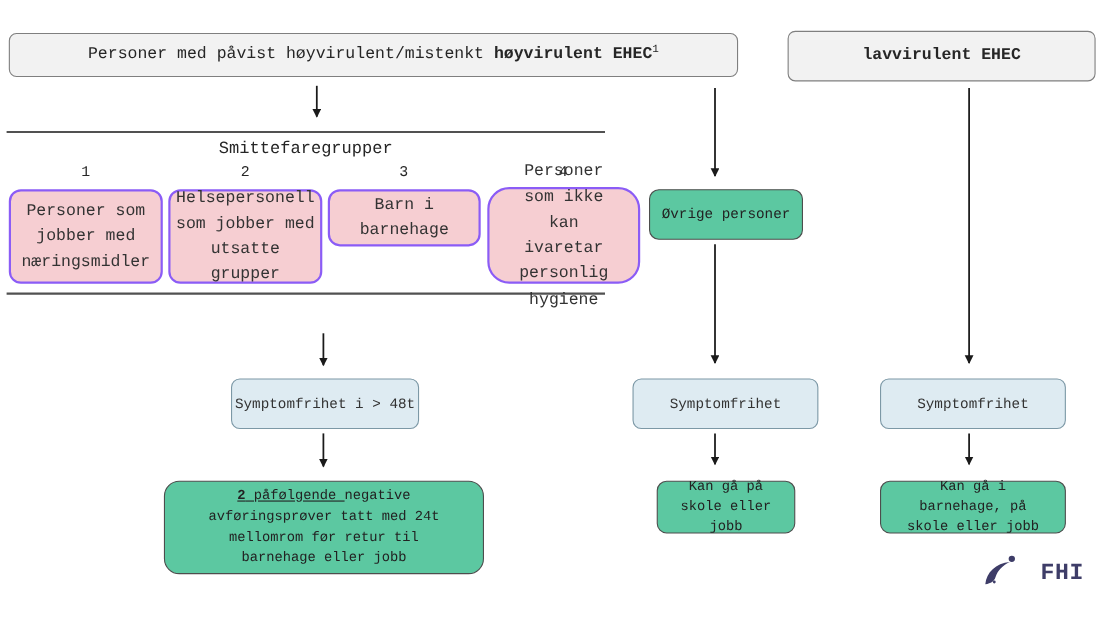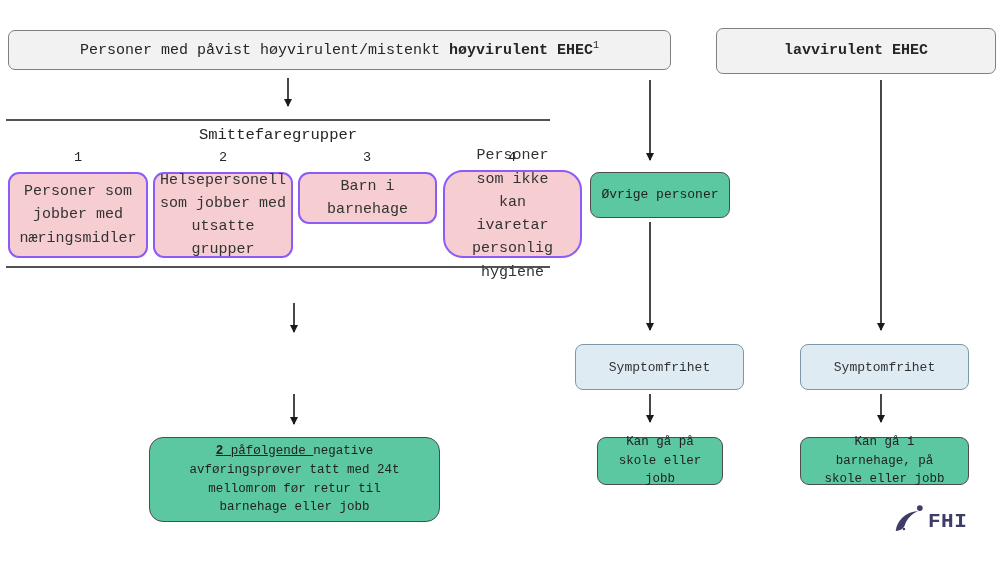--- a/index.html
+++ b/index.html
@@ -31,21 +31,21 @@
     font-size:13px;color:#333333;
   }
   .title{
     position:absolute;left:6px;top:126px;width:544px;text-align:center;
     font-size:15.5px;color:#262626;
   }
   .num{position:absolute;width:26px;text-align:center;font-size:13.5px;color:#262626;top:150px;}
   .bu{font-weight:bold;text-decoration:underline;}
   .u{text-decoration:underline;}
   #logo{
-    position:absolute;left:893px;top:504px;display:flex;align-items:center;gap:3px;
+    position:absolute;left:893px;top:504px;display:flex;align-items:center;gap:21px;
   }
   #logo-text{
     font-size:21px;font-weight:bold;color:#3E3D68;letter-spacing:0.5px;
   }
 </style>
 </head>
 <body>
 
 <div id="canvas">
 
@@ -96,20 +96,23 @@
     <span>Barn i barnehage</span>
   </div>
   <div class="box pink" style="left:443px;top:170px;width:139px;height:88px;padding:4px 18px;border-radius:20px;">
     <span>Personer som ikke kan ivaretar personlig hygiene</span>
   </div>
 
   <div class="box green" style="left:590px;top:172px;width:140px;height:46px;font-size:13px;">
     <span>Øvrige personer</span>
   </div>
 
+  <div class="box blue" style="left:210px;top:344px;width:171px;height:46px;">
+    <span>Symptomfrihet i &gt; 48t</span>
+  </div>
   <div class="box blue" style="left:575px;top:344px;width:169px;height:46px;">
     <span>Symptomfrihet</span>
   </div>
   <div class="box blue" style="left:800px;top:344px;width:169px;height:46px;">
     <span>Symptomfrihet</span>
   </div>
 
   <div class="box green" style="left:149px;top:437px;width:291px;height:85px;padding:6px 22px;border-radius:14px;">
     <span><span class="bu">2</span><span class="u"> påfølgende </span><span>negative avføringsprøver tatt med 24t mellomrom før retur til barnehage eller jobb</span></span>
   </div>

